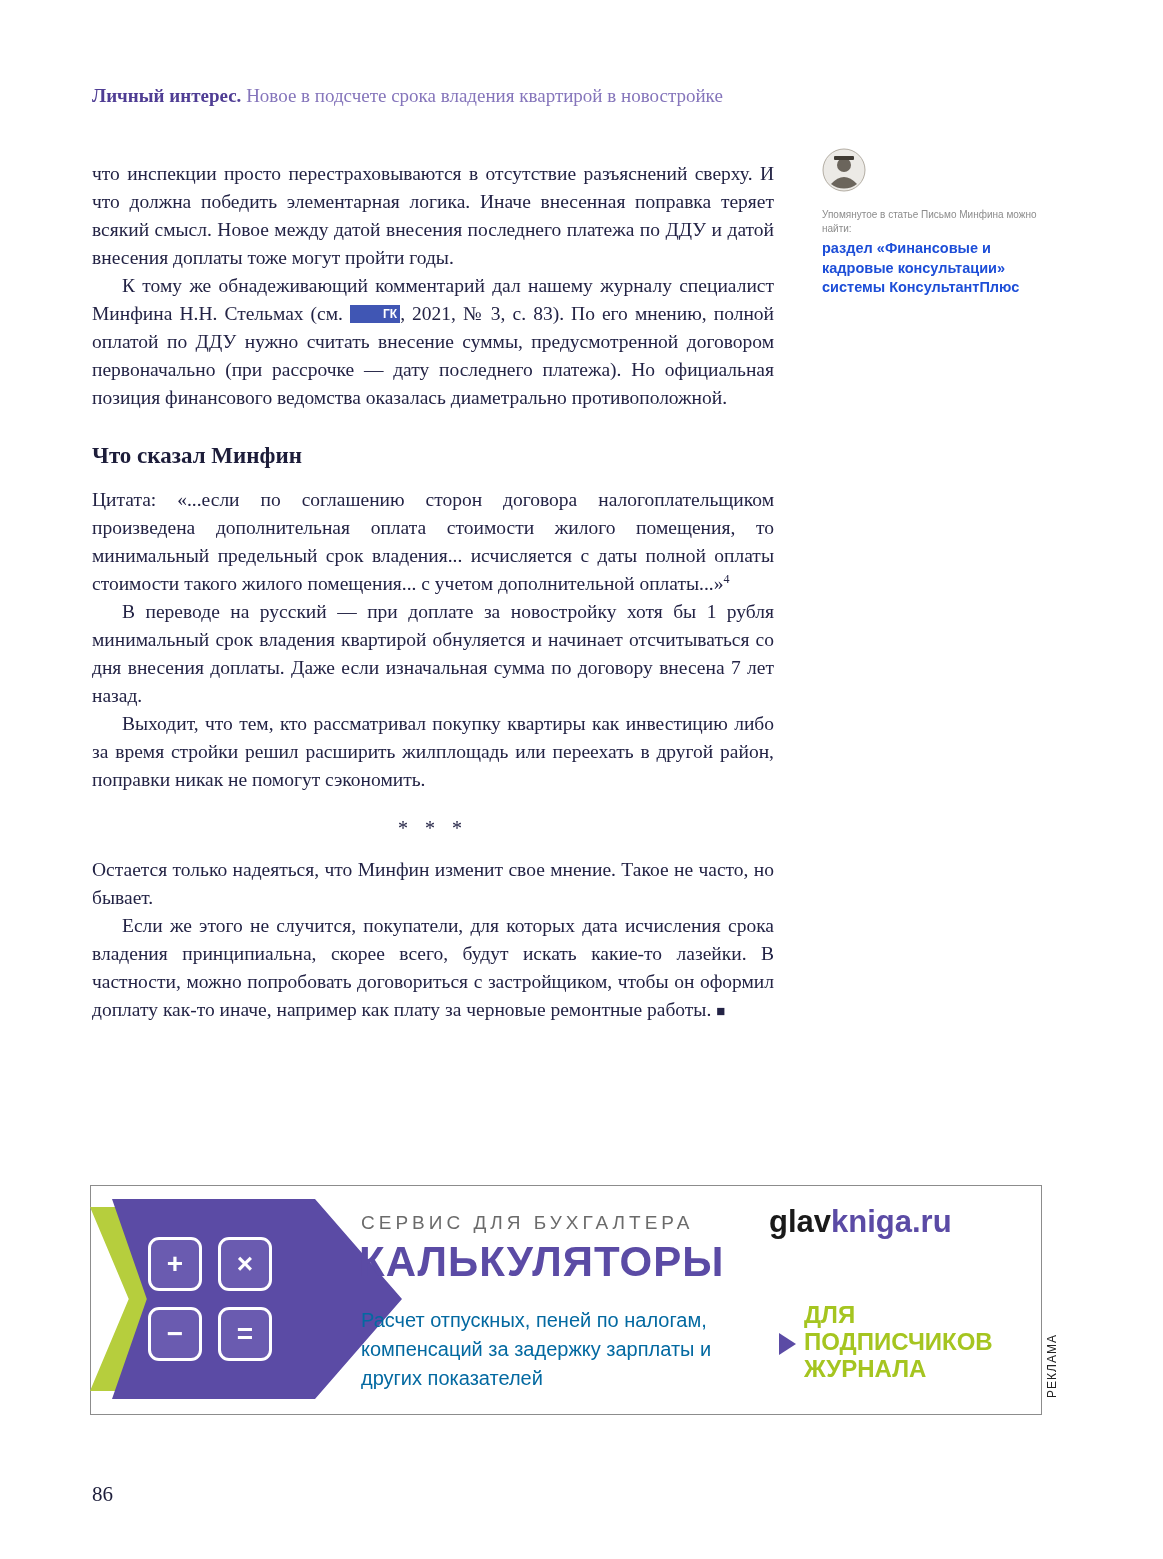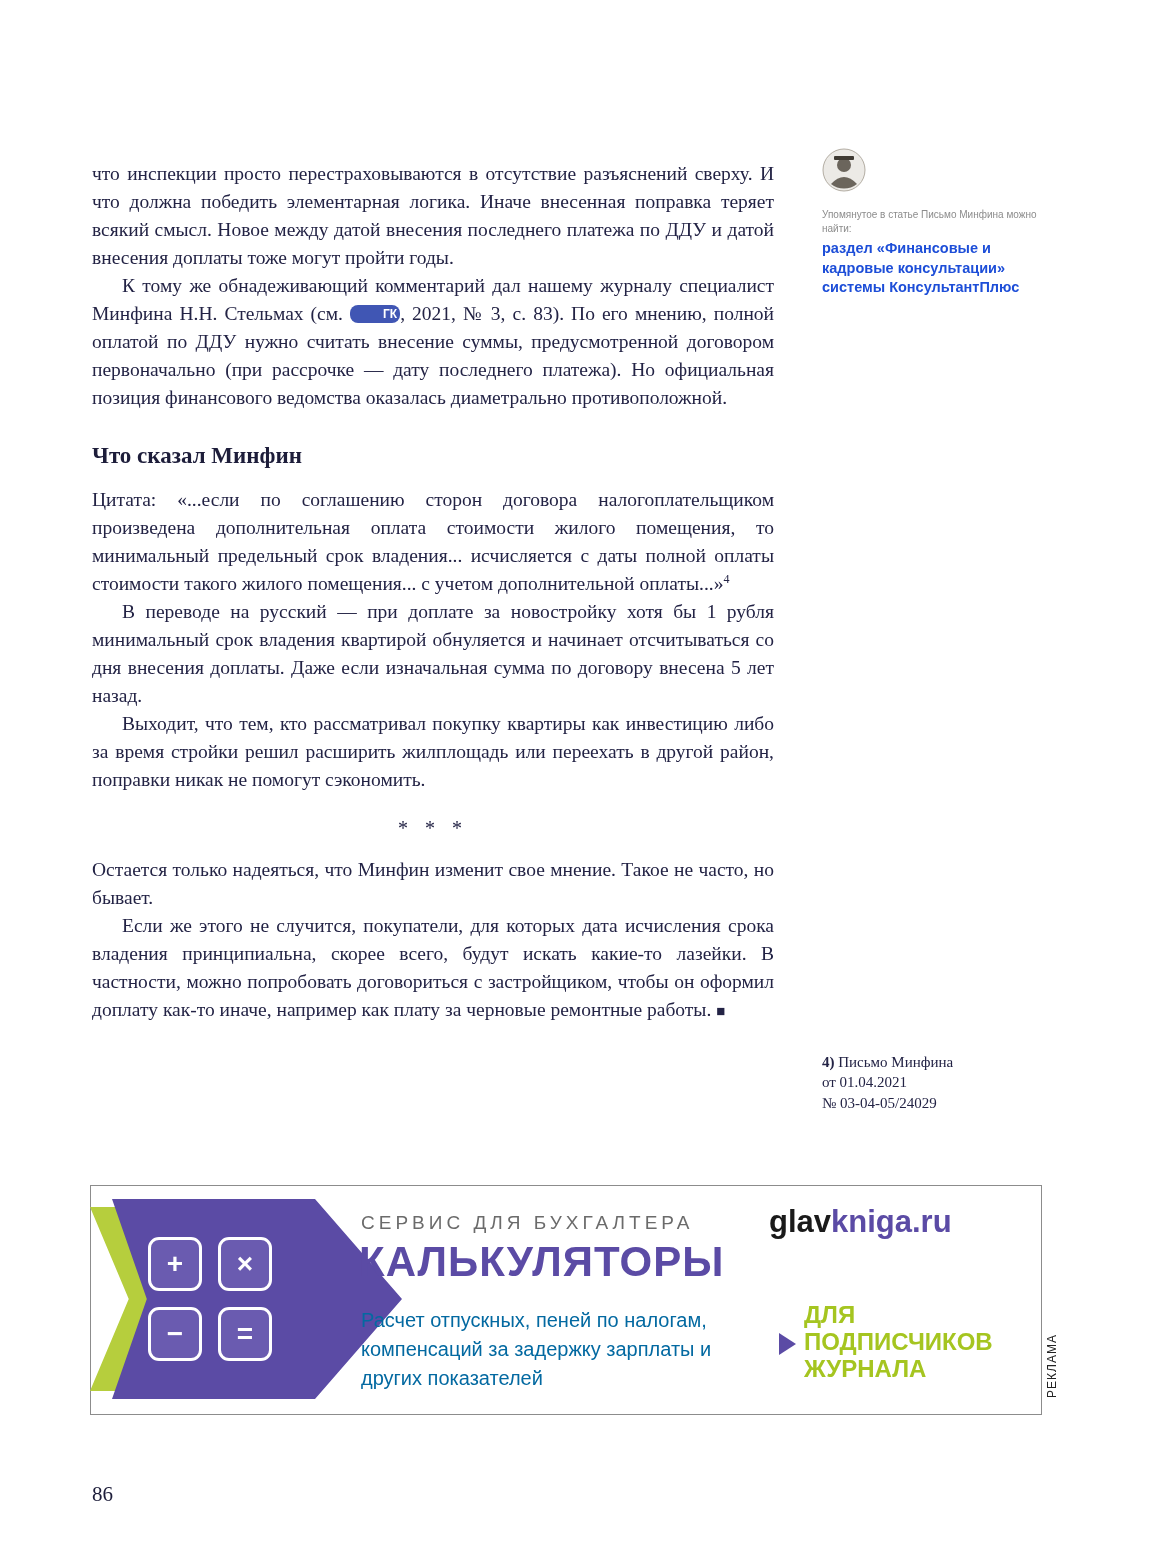--- a/index.html
+++ b/index.html
@@ -20,21 +20,21 @@
     font-size:19.5px; line-height:28px; text-align:justify; color:#232345;
   }
   .main p { margin:0; }
   .main p.indent { text-indent:30px; }
   .article-heading { font-size:23px; font-weight:bold; margin:30px 0 16px 0; color:#1d1d3a; }
   .separator { text-align:center; font-size:20px; letter-spacing:6px; margin:20px 0 14px 0; color:#232345; }
   sup { font-size:12px; vertical-align:super; line-height:0; }
   .gk-badge {
     display:inline-block; background:#4056b4; color:#fff;
     font-family:"Liberation Sans", sans-serif; font-weight:bold; font-size:12px;
-    line-height:1; padding:3px 3px; border-radius:8px; position:relative; top:-2px;
+    line-height:1; padding:3px 3px; border-radius:0; position:relative; top:-2px;
   }
   .endmark { font-size:15px; }
 
   
   .sidebar { position:absolute; left:822px; top:148px; width:224px; font-family:"Liberation Sans", sans-serif; }
   .avatar { width:44px; height:44px; }
   .sidebar .note-intro { margin-top:12px; font-size:10px; line-height:1.35; color:#8c8c8c; }
   .sidebar .note-bold { margin-top:4px; font-size:14.5px; line-height:1.35; font-weight:bold; color:#1d4ed8; }
 
   
@@ -73,53 +73,52 @@
     font-size:12px; color:#222; writing-mode:vertical-rl; transform:rotate(180deg); letter-spacing:1px; }
 
   
   .page-number { position:absolute; left:92px; top:1482px; font-size:21px; color:#1d1d3a; }
 </style>
 </head>
 <body>
 
 <div class="page">
 
+  <div class="header">
+    <span class="rubric">Личный интерес.</span>
+    <span class="subtitle">Новое в подсчете срока владения квартирой в новостройке</span>
+  </div>
 
   <div class="main">
     <p>что инспекции просто перестраховываются в отсутствие разъяснений сверху. И что должна победить элементарная логика. Иначе внесенная поправка теряет всякий смысл. Новое между датой внесения последнего платежа по ДДУ и датой внесения доплаты тоже могут пройти годы.</p>
     <p class="indent"><span>К тому же обнадеживающий комментарий дал нашему журналу специалист Минфина Н.Н. Стельмах (см. </span><span class="gk-badge"><span>ГК</span></span><span>, 2021, № 3, с. 83). По его мнению, полной оплатой по ДДУ нужно считать внесение суммы, предусмотренной договором первоначально (при рассрочке — дату последнего платежа). Но официальная позиция финансового ведомства оказалась диаметрально противоположной.</span></p>
 
     <div class="article-heading">Что сказал Минфин</div>
 
     <p><span>Цитата: «...если по соглашению сторон договора налогоплательщиком произведена дополнительная оплата стоимости жилого помещения, то минимальный предельный срок владения... исчисляется с даты полной оплаты стоимости такого жилого помещения... с учетом дополнительной оплаты...»</span><sup>4</sup></p>
-    <p class="indent">В переводе на русский — при доплате за новостройку хотя бы 1 рубля минимальный срок владения квартирой обнуляется и начинает отсчитываться со дня внесения доплаты. Даже если изначальная сумма по договору внесена 5 лет назад.</p>
+    <p class="indent">В переводе на русский — при доплате за новостройку хотя бы 1 рубля минимальный срок владения квартирой обнуляется и начинает отсчитываться со дня внесения доплаты. Даже если изначальная сумма по договору внесена 7 лет назад.</p>
     <p class="indent">Выходит, что тем, кто рассматривал покупку квартиры как инвестицию либо за время стройки решил расширить жилплощадь или переехать в другой район, поправки никак не помогут сэкономить.</p>
 
     <div class="separator">* * *</div>
 
     <p>Остается только надеяться, что Минфин изменит свое мнение. Такое не часто, но бывает.</p>
     <p class="indent"><span>Если же этого не случится, покупатели, для которых дата исчисления срока владения принципиальна, скорее всего, будут искать какие-то лазейки. В частности, можно попробовать договориться с застройщиком, чтобы он оформил доплату как-то иначе, например как плату за черновые ремонтные работы. </span><span class="endmark">■</span></p>
   </div>
 
   <div class="sidebar">
     <svg class="avatar" viewBox="0 0 44 44">
       <circle cx="22" cy="22" r="21" fill="#eceae6" stroke="#b3ada3" stroke-width="1"></circle>
       <circle cx="22" cy="17" r="7" fill="#6b655c"></circle>
       <path d="M9 36 q13 -14 26 0 a21 21 0 0 1 -26 0 z" fill="#6b655c"></path>
       <rect x="12" y="8" width="20" height="4" rx="1" fill="#3f3a33"></rect>
     </svg>
     <div class="note-intro">Упомянутое в статье Письмо Минфина можно найти:</div>
     <div class="note-bold">раздел «Финансовые и кадровые консультации» системы КонсультантПлюс</div>
   </div>
 
-  <div class="footnote">
-    <div><b>4)</b> <span>Письмо Минфина</span></div>
-    <div>от 01.04.2021</div>
-    <div>№ 03-04-05/24029</div>
-  </div>
 
   <div class="ad">
     <div class="ad-shape">
       <div class="shape-green"></div>
       <div class="shape-purple"></div>
       <div class="calc-grid">
         <div class="calc-btn">+</div>
         <div class="calc-btn">×</div>
         <div class="calc-btn">−</div>
         <div class="calc-btn">=</div>

